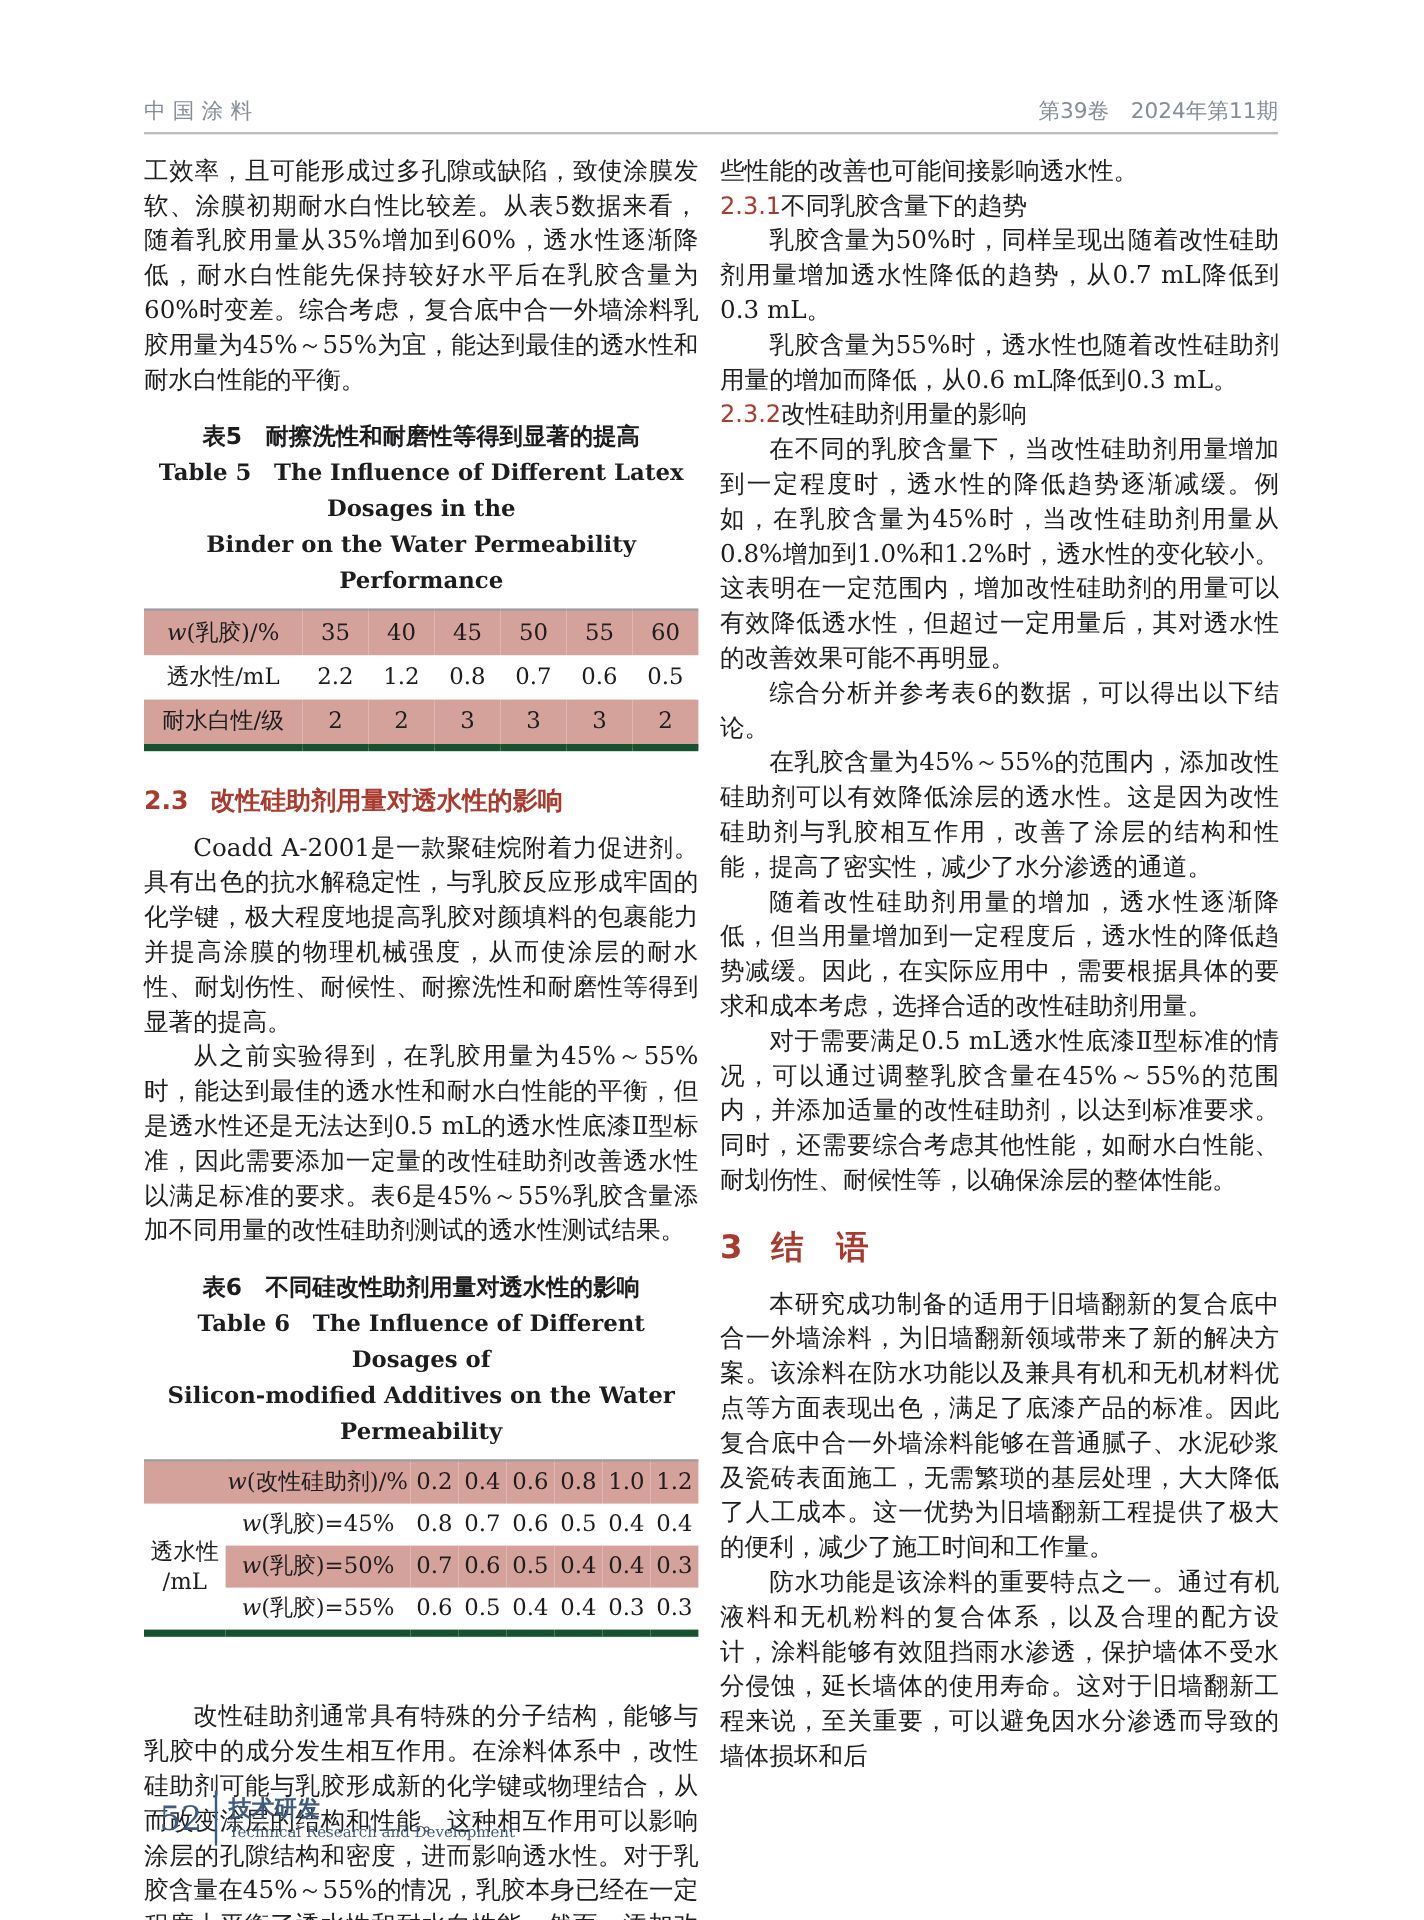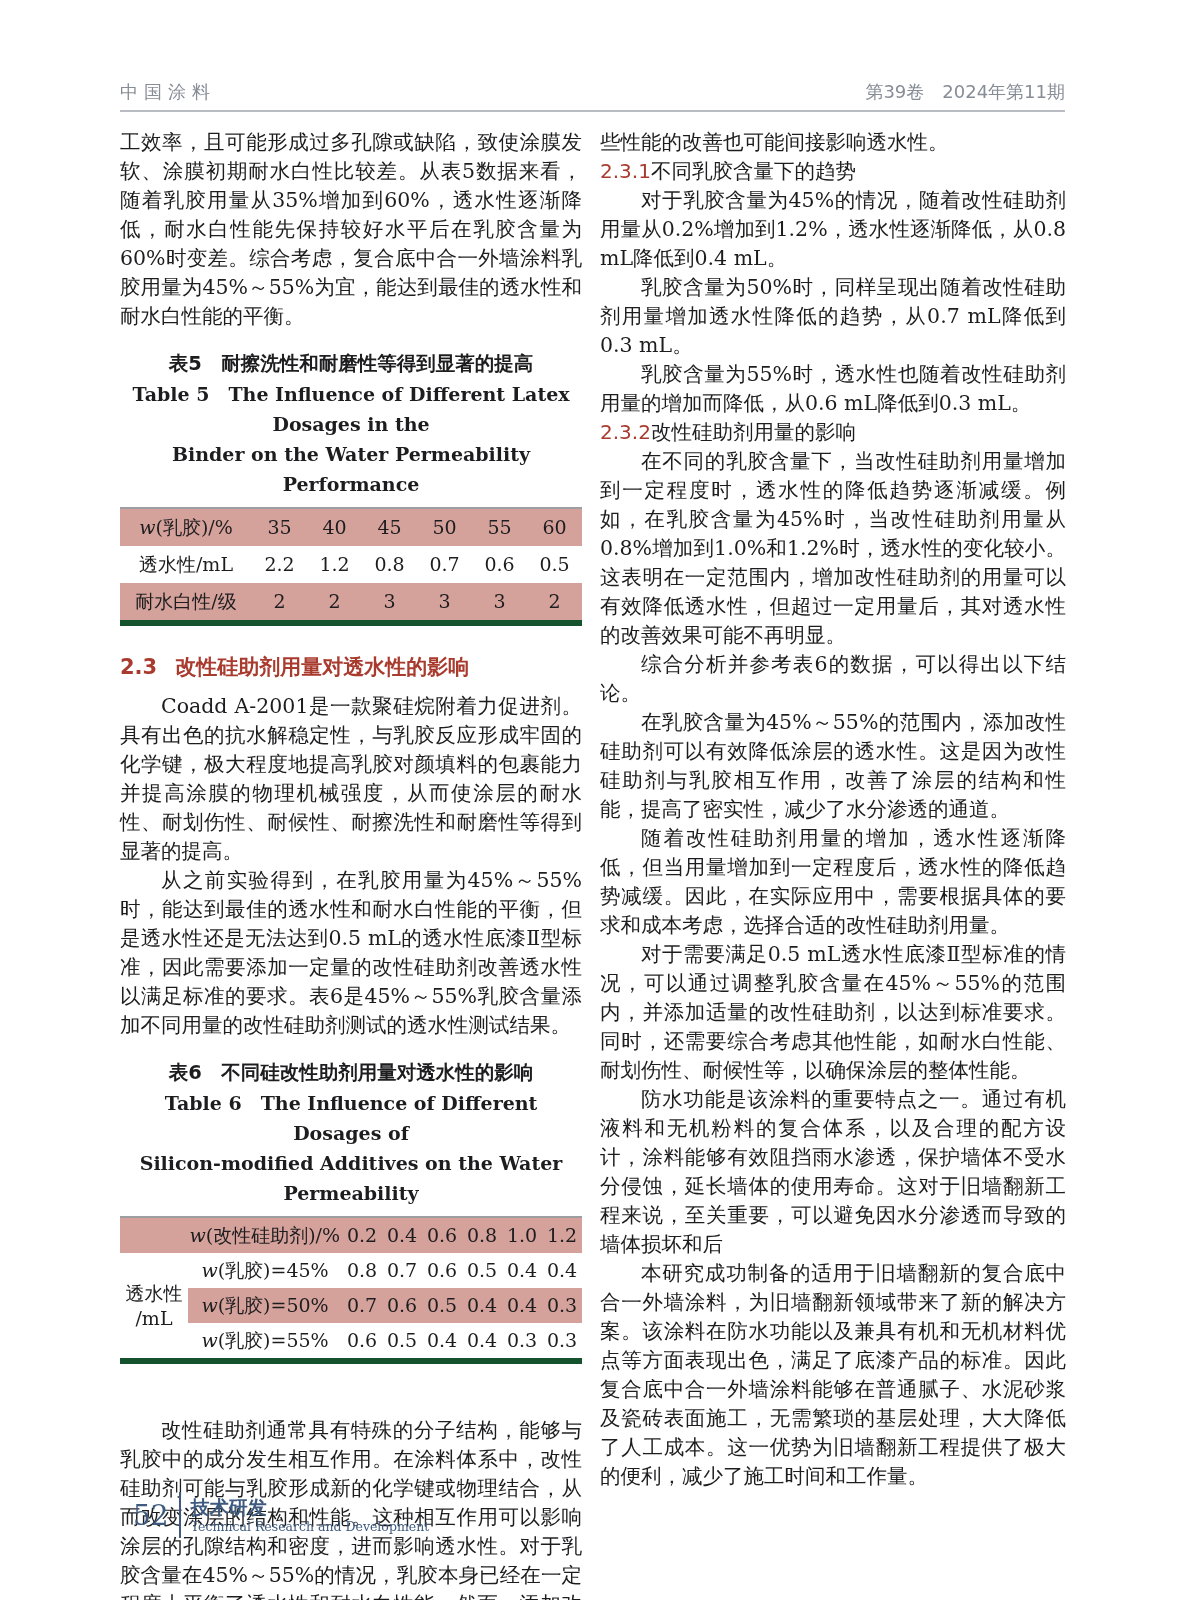--- a/index.html
+++ b/index.html
@@ -164,35 +164,37 @@
 
   <p class="indent gap-lg">改性硅助剂通常具有特殊的分子结构，能够与乳胶中的成分发生相互作用。在涂料体系中，改性硅助剂可能与乳胶形成新的化学键或物理结合，从而改变涂层的结构和性能。这种相互作用可以影响涂层的孔隙结构和密度，进而影响透水性。对于乳胶含量在45%～55%的情况，乳胶本身已经在一定程度上平衡了透水性和耐水白性能。然而，添加改性硅助剂可以进一步调整这些性能。改性硅助剂可能增强乳胶对颜填料的包裹能力，提高涂膜的物理机械强度。这有助于提高涂层的密实性，减少水分渗透的可能性。同时，改性硅助剂可能与乳胶共同作用，改善涂层的耐水性、耐划伤性、耐候性、耐擦洗性和耐磨性等性能，这</p>
 </div>
 
 <div class="col col-right">
   <p>些性能的改善也可能间接影响透水性。</p>
 
   <div class="h3">
     <span class="num">2.3.1</span><span class="ttl">不同乳胶含量下的趋势</span>
   </div>
-  <p class="indent">对于乳胶含量为45%的情况，随着改性硅助剂用量从0.2%增加到1.2%，透水性逐渐降低，从0.8 mL降低到0.4 mL。</p>
   <p class="indent">乳胶含量为50%时，同样呈现出随着改性硅助剂用量增加透水性降低的趋势，从0.7 mL降低到0.3 mL。</p>
   <p class="indent">乳胶含量为55%时，透水性也随着改性硅助剂用量的增加而降低，从0.6 mL降低到0.3 mL。</p>
 
   <div class="h3">
     <span class="num">2.3.2</span><span class="ttl">改性硅助剂用量的影响</span>
   </div>
   <p class="indent">在不同的乳胶含量下，当改性硅助剂用量增加到一定程度时，透水性的降低趋势逐渐减缓。例如，在乳胶含量为45%时，当改性硅助剂用量从0.8%增加到1.0%和1.2%时，透水性的变化较小。这表明在一定范围内，增加改性硅助剂的用量可以有效降低透水性，但超过一定用量后，其对透水性的改善效果可能不再明显。</p>
   <p class="indent">综合分析并参考表6的数据，可以得出以下结论。</p>
   <p class="indent">在乳胶含量为45%～55%的范围内，添加改性硅助剂可以有效降低涂层的透水性。这是因为改性硅助剂与乳胶相互作用，改善了涂层的结构和性能，提高了密实性，减少了水分渗透的通道。</p>
   <p class="indent">随着改性硅助剂用量的增加，透水性逐渐降低，但当用量增加到一定程度后，透水性的降低趋势减缓。因此，在实际应用中，需要根据具体的要求和成本考虑，选择合适的改性硅助剂用量。</p>
   <p class="indent">对于需要满足0.5 mL透水性底漆Ⅱ型标准的情况，可以通过调整乳胶含量在45%～55%的范围内，并添加适量的改性硅助剂，以达到标准要求。同时，还需要综合考虑其他性能，如耐水白性能、耐划伤性、耐候性等，以确保涂层的整体性能。</p>
 
+  <div class="h1">
+    <span class="num">3</span><span>结　语</span>
+  </div>
+  <p class="indent">本研究成功制备的适用于旧墙翻新的复合底中合一外墙涂料，为旧墙翻新领域带来了新的解决方案。该涂料在防水功能以及兼具有机和无机材料优点等方面表现出色，满足了底漆产品的标准。因此复合底中合一外墙涂料能够在普通腻子、水泥砂浆及瓷砖表面施工，无需繁琐的基层处理，大大降低了人工成本。这一优势为旧墙翻新工程提供了极大的便利，减少了施工时间和工作量。</p>
   <p class="indent">防水功能是该涂料的重要特点之一。通过有机液料和无机粉料的复合体系，以及合理的配方设计，涂料能够有效阻挡雨水渗透，保护墙体不受水分侵蚀，延长墙体的使用寿命。这对于旧墙翻新工程来说，至关重要，可以避免因水分渗透而导致的墙体损坏和后</p>
-  <p class="indent">本研究成功制备的适用于旧墙翻新的复合底中合一外墙涂料，为旧墙翻新领域带来了新的解决方案。该涂料在防水功能以及兼具有机和无机材料优点等方面表现出色，满足了底漆产品的标准。因此复合底中合一外墙涂料能够在普通腻子、水泥砂浆及瓷砖表面施工，无需繁琐的基层处理，大大降低了人工成本。这一优势为旧墙翻新工程提供了极大的便利，减少了施工时间和工作量。</p>
 </div>
 
 <div class="page-footer">
   <span class="page-num">52</span>
   <span class="footer-divider"></span>
   <span>
     <div class="footer-cn">技术研发</div>
     <div class="footer-en">Technical Research and Development</div>
   </span>
 </div>

